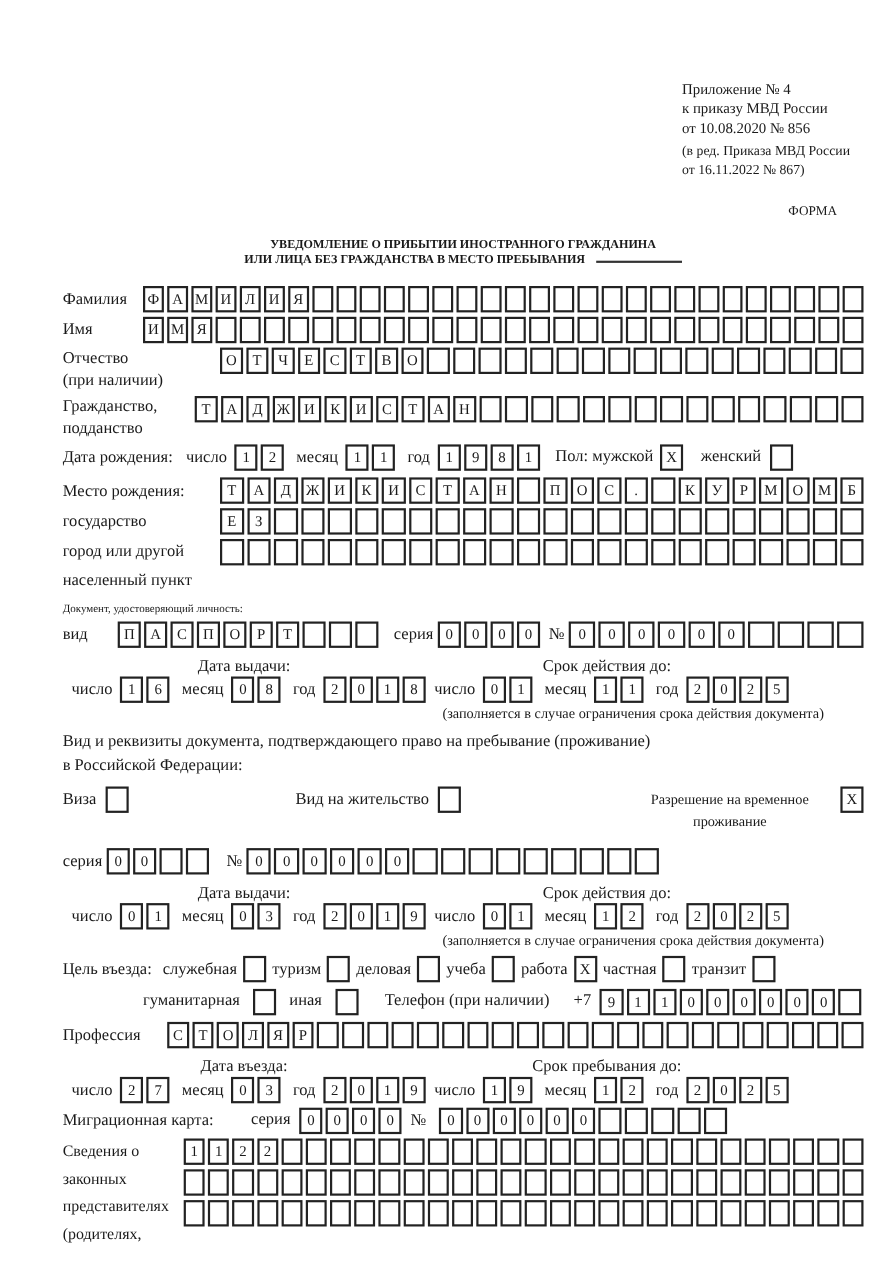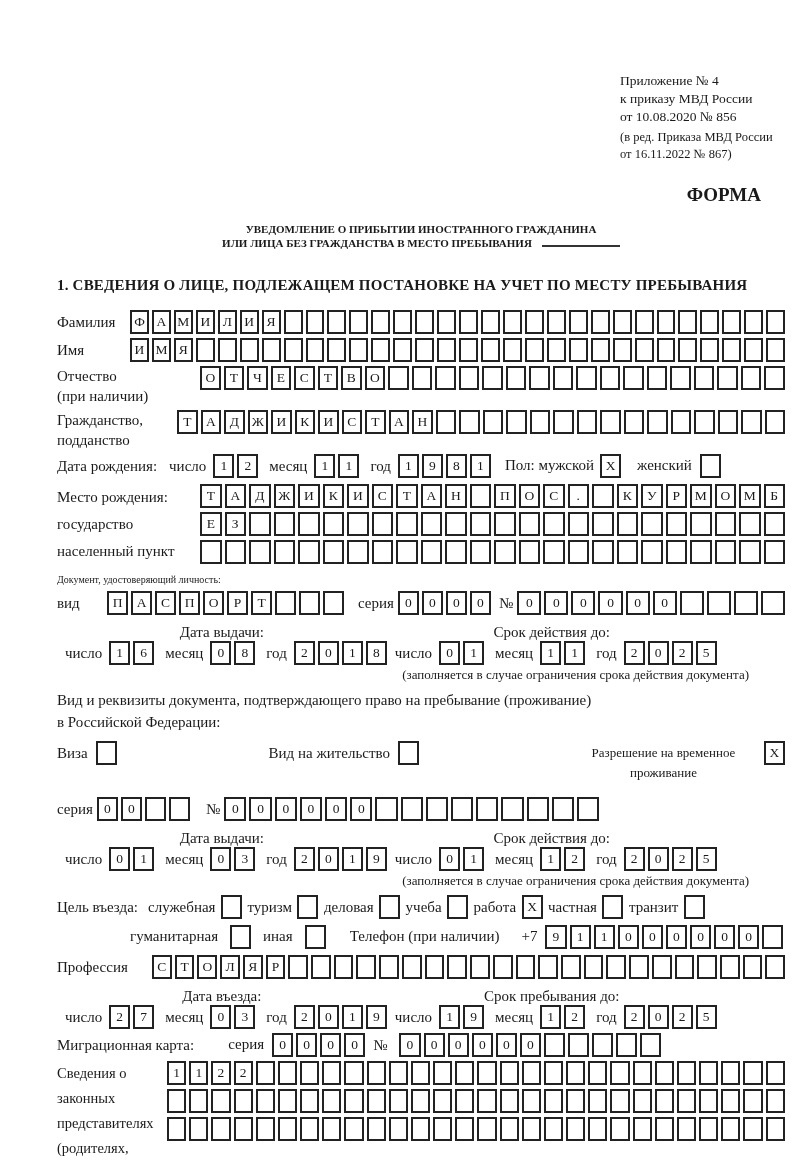--- a/index.html
+++ b/index.html
@@ -4,21 +4,21 @@
 <style>
   * { margin:0; padding:0; box-sizing:border-box; }
   html,body { background:#ffffff; }
   body { width:800px; height:1163px; overflow:hidden;
          font-family:"Liberation Serif","DejaVu Serif",serif; color:#1a1a1a; }
   .page { position:relative; width:800px; height:1163px; padding:36px 15px 0 57px;margin-top:36px; }
 
   
   .appendix { margin-left:563px; font-size:13.5px; line-height:1.32; }
   .appendix .sub { font-size:12.5px; margin-top:4px; line-height:1.3; }
-  .forma { text-align:right; padding-right:24px; font-weight:bold; font-size:19px; margin-top:22px; }
+  .forma { text-align:right; padding-right:24px; font-weight:normal; font-size:12px; margin-top:22px; }
 
   
   .title { text-align:center; font-weight:bold; font-size:11px; line-height:1.3; margin-top:16px; }
   .blank-line { display:inline-block; width:78px; border-bottom:2px solid #333; margin-left:10px; }
   .sec-heading { font-weight:bold; font-size:15px; margin-top:26px; letter-spacing:0.2px; }
 
   
   .form-area { margin-top:16px; font-size:15px; }
   .row { display:flex; align-items:flex-start; margin-bottom:4px; }
   .lbl { flex:none; line-height:24px; }
@@ -93,21 +93,20 @@
       <div>от 16.11.2022 № 867)</div>
     </div>
   </div>
   <div class="forma">ФОРМА</div>
 
   <div class="title">
     <div>УВЕДОМЛЕНИЕ О ПРИБЫТИИ ИНОСТРАННОГО ГРАЖДАНИНА</div>
     <div><span>ИЛИ ЛИЦА БЕЗ ГРАЖДАНСТВА В МЕСТО ПРЕБЫВАНИЯ</span><span class="blank-line"></span></div>
   </div>
 
-  <div class="sec-heading">1. СВЕДЕНИЯ О ЛИЦЕ, ПОДЛЕЖАЩЕМ ПОСТАНОВКЕ НА УЧЕТ ПО МЕСТУ ПРЕБЫВАНИЯ</div>
 
   <div class="form-area">
 
     <div class="row">
       <span class="lbl w73">Фамилия</span>
       <div class="cells">
           <div class="cell">Ф</div>
           <div class="cell">А</div>
           <div class="cell">М</div>
           <div class="cell">И</div>
@@ -257,20 +256,21 @@
       <span class="sex">Пол: мужской</span>
       <div class="cell f" style="margin-left:6px">X</div>
       <span class="sex2">женский</span>
       <div class="cell f"></div>
     </div>
 
     <div class="bp-block">
       <div class="bp-labels">
         <div>Место рождения:</div>
         <div>государство</div>
+        <div>город или другой</div>
         <div>населенный пункт</div>
       </div>
       <div class="bp-rows">
         <div class="cells">
             <div class="cell">Т</div>
             <div class="cell">А</div>
             <div class="cell">Д</div>
             <div class="cell">Ж</div>
             <div class="cell">И</div>
             <div class="cell">К</div>

